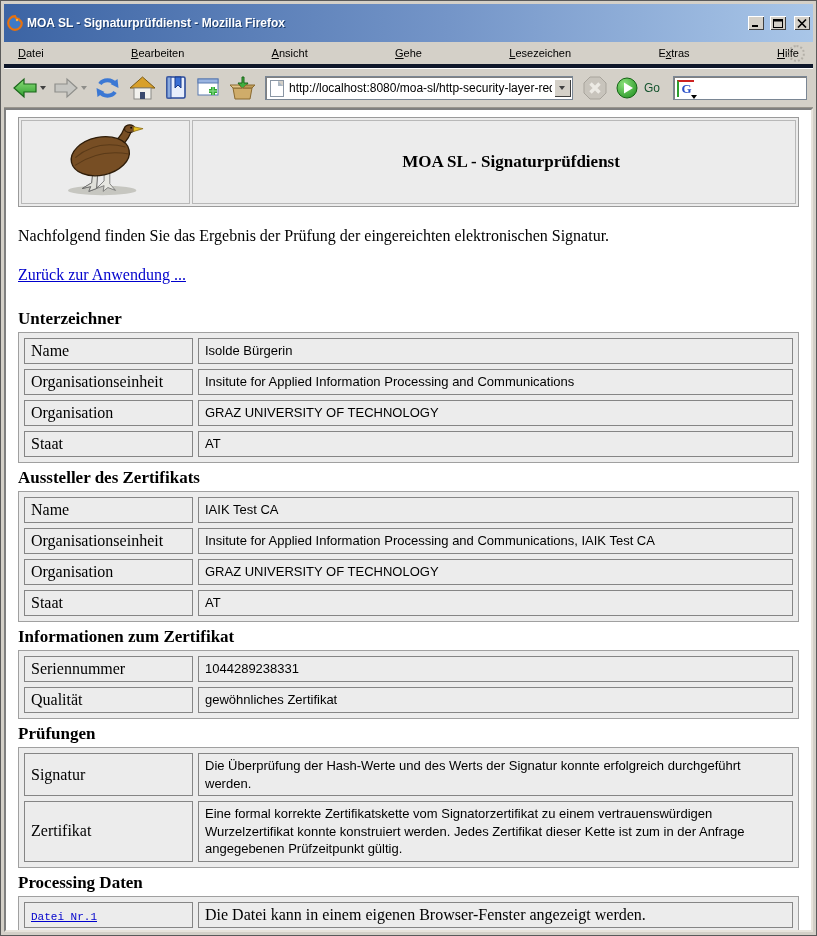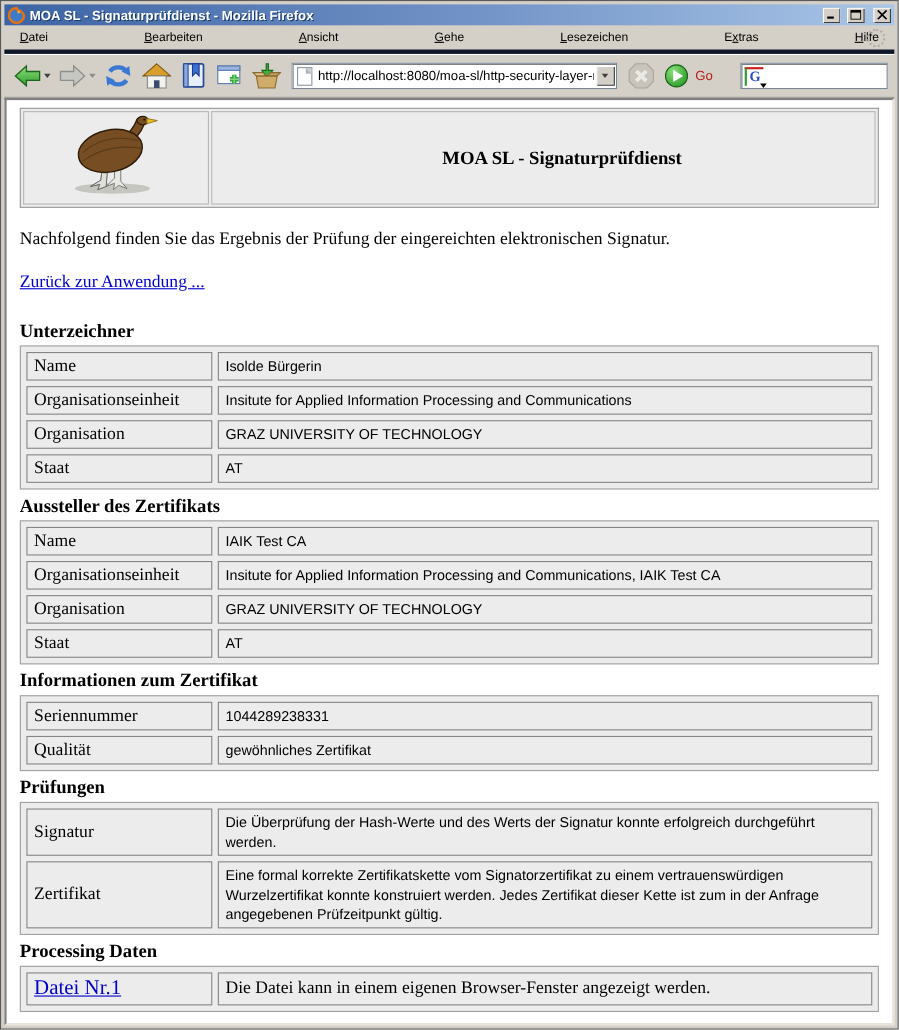--- a/index.html
+++ b/index.html
@@ -1,20 +1,20 @@
 <!DOCTYPE html>
 <html><head>
 <meta charset="utf-8">
 <style>
   html,body{margin:0;padding:0;overflow:hidden;}
   body{width:817px;height:936px;background:#808080;font-family:"Liberation Sans",sans-serif;}
   .frame{box-sizing:border-box;width:817px;height:936px;background:#d4d0c8;border:1px solid #5a5a5a;
          padding:3px;display:flex;flex-direction:column;}
   
-  .titlebar{flex:none;height:19px;background:linear-gradient(90deg,#3c64a4 0%,#7495c8 55%,#a9c6e8 100%);
+  .titlebar{flex:none;height:38px;background:linear-gradient(90deg,#3c64a4 0%,#7495c8 55%,#a9c6e8 100%);
             display:flex;align-items:center;padding:0 3px;gap:4px;}
   .title-text{color:#fff;font-weight:bold;font-size:12px;text-shadow:1px 1px 0 #1a3a6a;flex:1;
               white-space:nowrap;overflow:hidden;}
   .winbtn{width:16px;height:14px;background:#d4d0c8;display:flex;align-items:center;justify-content:center;
           box-shadow:inset 1px 1px 0 #ffffff,inset -1px -1px 0 #404040;margin-left:2px;}
   
   .menubar{flex:none;height:22px;display:flex;align-items:center;padding:0 6px;position:relative;
            border-bottom:4px solid #0f172a;font-size:11px;color:#000;justify-content:space-between;}
   .menu-item{padding:3px 8px;cursor:default;}
   .menu-key{text-decoration:underline;}
@@ -27,21 +27,21 @@
             border-top:4px solid #404040;margin-left:2px;}
   .urlbar{flex:1;height:22px;background:#fff;box-shadow:inset 1px 1px 0 #808080,inset -1px -1px 0 #fff;
           border:1px solid #7a8694;display:flex;align-items:center;margin:0 4px;position:relative;}
   .urlbar input{border:none;outline:none;flex:1;font-size:12px;font-family:"Liberation Sans",sans-serif;
           padding:0 2px;background:transparent;min-width:0;}
   .page-ico{width:12px;height:15px;background:#fff;border:1px solid #8a96a4;margin:0 3px 0 4px;position:relative;flex:none;}
   .page-ico::after{content:"";position:absolute;right:0;top:0;border-style:solid;border-width:0 5px 5px 0;
           border-color:#d4e0ec #d4d0c8 #aab6c2 transparent;}
   .url-drop{flex:none;width:17px;height:18px;background:#d4d0c8;box-shadow:inset 1px 1px 0 #fff,inset -1px -1px 0 #404040;
           display:flex;align-items:center;justify-content:center;margin-right:1px;}
-  .go-label{font-size:12px;color:#b91c1c;margin:0 16px 0 5px;}
+  .go-label{font-size:12px;color:#14532d;margin:0 4px 0 5px;}
   .searchbox{width:132px;height:22px;background:#fff;border:1px solid #7a8694;
           box-shadow:inset 1px 1px 0 #808080;display:flex;align-items:center;margin-left:4px;}
   .searchbox input{border:none;outline:none;flex:1;font-size:12px;background:transparent;min-width:0;}
   .glogo{flex:none;width:15px;height:15px;margin:0 2px 0 3px;font-family:"Liberation Serif",serif;
          font-weight:bold;font-size:13px;color:#2a50c8;line-height:14px;text-align:center;
          border-left:2px solid #2e9e2e;border-top:2px solid #cc2222;position:relative;}
   .glogo .g-drop{position:absolute;right:-3px;bottom:-2px;width:0;height:0;
          border-left:3px solid transparent;border-right:3px solid transparent;border-top:4px solid #000;}
   
   .content{flex:1;background:#fff;border:2px solid;border-color:#808080 #e8e4dc #e8e4dc #808080;
@@ -52,21 +52,21 @@
   td.hdr-title{text-align:center;vertical-align:middle;font-weight:bold;font-size:17px;padding-left:35px;}
   p.intro{font-size:16px;margin:20px 0 21px 0;font-family:Liberation Serif, serif;}
   a.backlink{color:#0000cc;font-size:16px;text-decoration:underline;}
   .backlink-top{display:inline-block;margin:0 0 20px 0;}
   h4.sec-h{font-size:17px;margin:5px 0 3px 0;font-weight:bold;}
   table.dt{width:100%;border:1px solid #a0a0a0;background:#ececec;border-collapse:separate;border-spacing:5px;}
   table.dt td{border:1px solid #858585;background:#ececec;padding:3px 6px;vertical-align:middle;}
   td.lbl{width:155px;text-align:left;font-size:16px;font-family:"Liberation Serif",serif;}
   td.val{font-size:13px;font-family:Liberation Sans, sans-serif;line-height:1.35;}
   td.val-serif{font-size:16px;font-family:"Liberation Serif",serif;}
-  a.filelink{color:#0000cc;font-size:19px;font-family:Liberation Serif, serif;text-decoration:underline;}
+  a.filelink{color:#0000cc;font-size:11px;font-family:Liberation Mono, monospace;text-decoration:underline;}
 </style>
 </head>
 <body>
 
 <div class="frame">
 
   <div class="titlebar">
     <span style="display:flex;">
       <svg width="16" height="16" viewBox="0 0 16 16">
         <circle cx="8" cy="8" r="6.5" fill="#3d7ac8"></circle>

